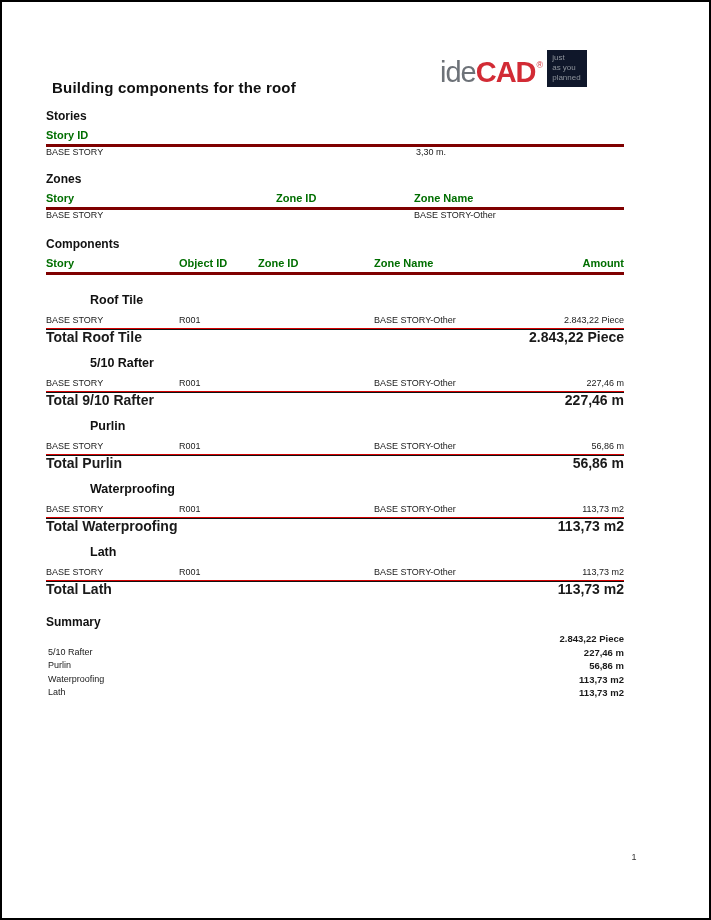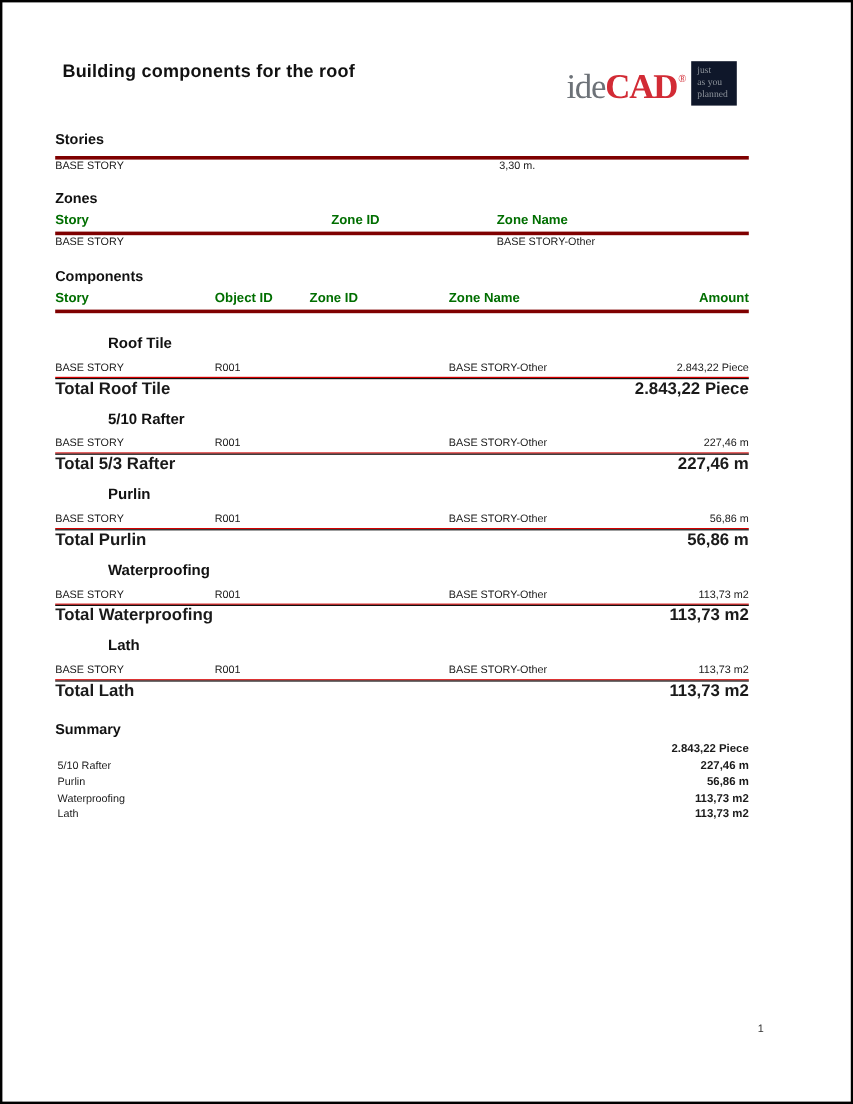--- a/index.html
+++ b/index.html
@@ -6,24 +6,24 @@
   html,body { background:#ffffff; }
   body { font-family:"Liberation Sans","DejaVu Sans",sans-serif; color:#1a1a1a; }
 
   .page {
     position:relative; width:711px; height:920px;
     background:#ffffff; border:2px solid #000000; overflow:hidden;
   }
 
   
   .report-title {
-    position:absolute; left:50px; top:49px;
+    position:absolute; left:50px; top:77px;
     font-size:15px; font-weight:bold; color:#111; letter-spacing:0.2px;text-align:right;
   }
-  .logo { position:absolute; left:470px; top:48px; display:flex; align-items:center;font-family:Liberation Serif, serif; }
+  .logo { position:absolute; left:438px; top:48px; display:flex; align-items:center; }
   .logo-text { font-size:29px; line-height:30px; letter-spacing:-1px; white-space:nowrap; }
   .logo-ide { color:#6d7278; font-weight:500; }
   .logo-cad { color:#d22b35; font-weight:800; font-style:normal; }
   .logo-reg { color:#d22b35; font-size:9px; vertical-align:14px; margin-left:1px; }
   .logo-tagline {
     margin-left:5px; background:#0f172a; padding:3px 6px 4px 5px;
     font-size:8px; line-height:10px; color:#8d939b; min-width:38px;
   }
 
   
@@ -80,20 +80,21 @@
       <div>just</div>
       <div>as you</div>
       <div>planned</div>
     </div>
   </div>
 
   <div class="content">
 
     <div class="section-title">Stories</div>
     <div class="thead grid-stories">
+      <div class="th">Story ID</div>
     </div>
     <div class="trow grid-stories">
       <div class="td">BASE STORY</div>
       <div class="td">3,30 m.</div>
     </div>
 
     <div class="section-title mt-zones">Zones</div>
     <div class="thead grid-zones">
       <div class="th">Story</div>
       <div class="th">Zone ID</div>
@@ -132,21 +133,21 @@
     <div class="group">
       <div class="group-title">5/10 Rafter</div>
       <div class="trow group-row grid-comp">
         <div class="td">BASE STORY</div>
         <div class="td">R001</div>
         <div class="td"></div>
         <div class="td">BASE STORY-Other</div>
         <div class="td amount">227,46 m</div>
       </div>
       <div class="trow total-row grid-sum">
-        <div class="td">Total 5/3 Rafter</div>
+        <div class="td">Total 9/10 Rafter</div>
         <div class="td amount">227,46 m</div>
       </div>
     </div>
 
     <div class="group">
       <div class="group-title">Purlin</div>
       <div class="trow group-row grid-comp">
         <div class="td">BASE STORY</div>
         <div class="td">R001</div>
         <div class="td"></div>

